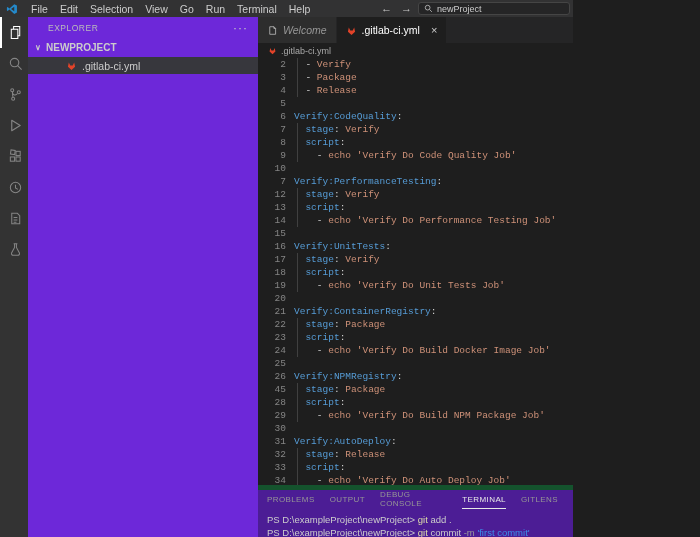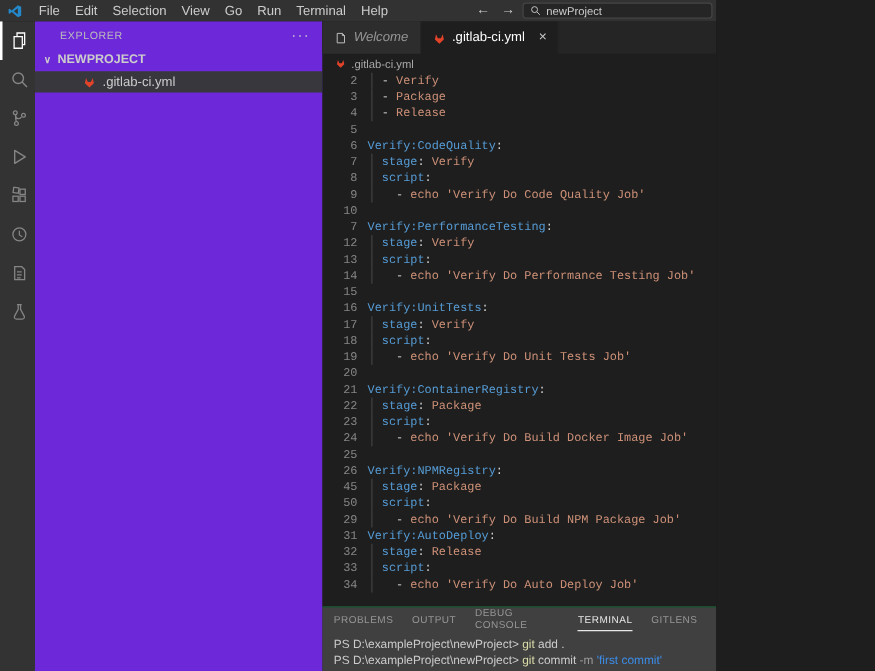--- a/index.html
+++ b/index.html
@@ -55,22 +55,22 @@
   .code{position:absolute;left:0;top:41px;right:0;bottom:0;overflow:hidden;
         font-family:Liberation Mono, monospace;font-size:9.5px;line-height:13px}
   .code-line{height:13px;white-space:pre;position:relative}
   .ln{display:inline-block;width:28px;text-align:right;color:#858585;margin-right:8px}
   .tk-k{color:#569cd6}
   .tk-s{color:#ce9178}
   .tk-p{color:#d4d4d4}
   .guide{position:absolute;left:39px;top:0;height:13px;width:1px;background:#404040}
 
   
-  .panel{position:absolute;left:258px;right:0;top:485px;bottom:0;background:#404040;
-         border-top:1px solid #14532d}
+  .panel{position:absolute;left:258px;right:0;top:485px;bottom:0;background:#4c1d95;
+         border-top:5px solid #14532d}
   .panel-tabs{height:19px;display:flex;align-items:stretch;padding-left:9px}
   .panel-tab{font-size:8px;letter-spacing:.4px;color:#969696;margin-right:15px;
              display:flex;align-items:center;border-bottom:1px solid transparent;cursor:pointer}
   .panel-tab.active{color:#e7e7e7;border-bottom-color:#e7e7e7}
   .terminal{padding:4px 0 0 9px;font-family:Liberation Sans, sans-serif;
             font-size:9.5px;line-height:13px;white-space:pre}
   .t-p{color:#cccccc}
   .t-cmd{color:#dcdcaa}
   .t-param{color:#9b9b9b}
   .t-str{color:#3b8eea}
@@ -246,22 +246,23 @@
         <div class="code-line"><span class="guide"></span><span class="ln">18</span><span class="tk-p">  </span><span class="tk-k">script</span><span class="tk-p">:</span></div>
         <div class="code-line"><span class="guide"></span><span class="ln">19</span><span class="tk-p">    - </span><span class="tk-s">echo 'Verify Do Unit Tests Job'</span></div>
         <div class="code-line"><span class="ln">20</span></div>
         <div class="code-line"><span class="ln">21</span><span class="tk-k">Verify:ContainerRegistry</span><span class="tk-p">:</span></div>
         <div class="code-line"><span class="guide"></span><span class="ln">22</span><span class="tk-p">  </span><span class="tk-k">stage</span><span class="tk-p">: </span><span class="tk-s">Package</span></div>
         <div class="code-line"><span class="guide"></span><span class="ln">23</span><span class="tk-p">  </span><span class="tk-k">script</span><span class="tk-p">:</span></div>
         <div class="code-line"><span class="guide"></span><span class="ln">24</span><span class="tk-p">    - </span><span class="tk-s">echo 'Verify Do Build Docker Image Job'</span></div>
         <div class="code-line"><span class="ln">25</span></div>
         <div class="code-line"><span class="ln">26</span><span class="tk-k">Verify:NPMRegistry</span><span class="tk-p">:</span></div>
         <div class="code-line"><span class="guide"></span><span class="ln">45</span><span class="tk-p">  </span><span class="tk-k">stage</span><span class="tk-p">: </span><span class="tk-s">Package</span></div>
-        <div class="code-line"><span class="guide"></span><span class="ln">50</span><span class="tk-p">  </span><span class="tk-k">script</span><span class="tk-p">:</span></div>
+        <div class="code-line"><span class="guide"></span><span class="ln">28</span><span class="tk-p">  </span><span class="tk-k">script</span><span class="tk-p">:</span></div>
         <div class="code-line"><span class="guide"></span><span class="ln">29</span><span class="tk-p">    - </span><span class="tk-s">echo 'Verify Do Build NPM Package Job'</span></div>
+        <div class="code-line"><span class="ln">30</span></div>
         <div class="code-line"><span class="ln">31</span><span class="tk-k">Verify:AutoDeploy</span><span class="tk-p">:</span></div>
         <div class="code-line"><span class="guide"></span><span class="ln">32</span><span class="tk-p">  </span><span class="tk-k">stage</span><span class="tk-p">: </span><span class="tk-s">Release</span></div>
         <div class="code-line"><span class="guide"></span><span class="ln">33</span><span class="tk-p">  </span><span class="tk-k">script</span><span class="tk-p">:</span></div>
         <div class="code-line"><span class="guide"></span><span class="ln">34</span><span class="tk-p">    - </span><span class="tk-s">echo 'Verify Do Auto Deploy Job'</span></div>
       </div>
   </div>
 
   <div class="panel">
     <div class="panel-tabs" id="panel-tabs">
         <span class="panel-tab">PROBLEMS</span>

